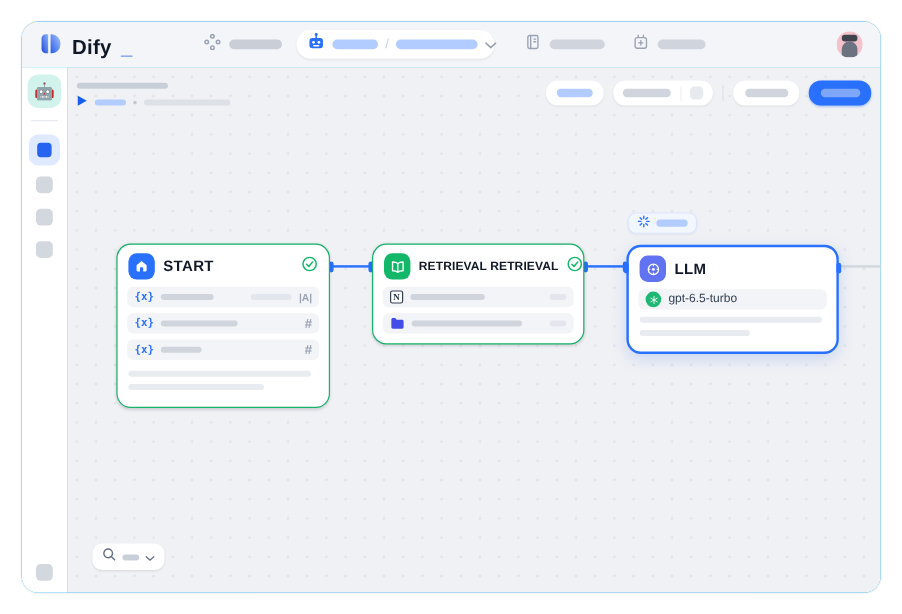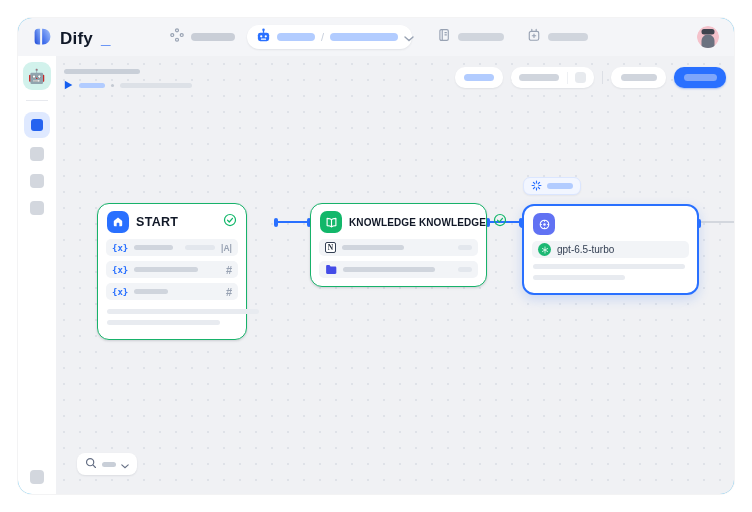--- a/index.html
+++ b/index.html
@@ -243,21 +243,21 @@
     <div class="edge" style="left:219px;width:35px;">
       <span class="ep ep-l"></span>
       <span class="ep ep-r"></span>
     </div>
     <div class="edge" style="left:431px;width:35px;">
       <span class="ep ep-l"></span>
       <span class="ep ep-r"></span>
     </div>
     <div class="edge edge-gray" style="left:645px;width:33px;"></div>
 
-    <div class="node node-green" style="left:41px;top:147px;width:150px;height:137px;">
+    <div class="node node-green" style="left:41px;top:147px;width:178px;height:137px;">
       <div class="node-head">
         <span class="node-icon ni-blue">
           <svg width="12" height="12" viewBox="0 0 16 16" fill="#fff">
             <path d="M8 1.9 2.7 6.4c-.2.2-.3.4-.3.7v5.3c0 .7.5 1.2 1.2 1.2h2.6V9.9c0-.5.4-.9.9-.9h1.8c.5 0 .9.4.9.9v3.7h2.6c.7 0 1.2-.5 1.2-1.2V7.1c0-.3-.1-.5-.3-.7L8 1.9z"></path>
           </svg>
         </span>
         <span class="node-title">START</span>
         <span>
           <svg width="14" height="14" viewBox="0 0 16 16" fill="none" stroke="#12b76a" stroke-width="1.4" stroke-linecap="round" stroke-linejoin="round">
             <circle cx="8" cy="8" r="6.3"></circle>
@@ -289,21 +289,21 @@
     </div>
 
     <div class="node node-green" style="left:254px;top:147px;width:177px;height:84px;">
       <div class="node-head">
         <span class="node-icon ni-green">
           <svg width="13" height="13" viewBox="0 0 16 16" fill="none" stroke="#fff" stroke-width="1.4" stroke-linejoin="round">
             <path d="M8 4.6C7 3.4 5.5 2.9 2.6 2.9v8.9c2.9 0 4.4.5 5.4 1.7 1-1.2 2.5-1.7 5.4-1.7V2.9c-2.9 0-4.4.5-5.4 1.7z"></path>
             <path d="M8 4.6v8.9"></path>
           </svg>
         </span>
-        <span class="node-title t-sm">KNOWLEDGE KNOWLEDGE</span>
+        <span class="node-title t-sm">RETRIEVAL RETRIEVAL</span>
         <span>
           <svg width="14" height="14" viewBox="0 0 16 16" fill="none" stroke="#12b76a" stroke-width="1.4" stroke-linecap="round" stroke-linejoin="round">
             <circle cx="8" cy="8" r="6.3"></circle>
               <path d="M5.2 8.3l2 2 3.6-4.2"></path>
           </svg>
         </span>
       </div>
       <div class="node-row">
         <span class="notion">N</span>
         <span class="row-bar" style="width:62px;"></span>
@@ -335,20 +335,21 @@
       <span class="handle h-l"></span>
       <span class="handle h-r"></span>
       <div class="node-head">
         <span class="node-icon ni-indigo">
           <svg width="13" height="13" viewBox="0 0 16 16" fill="none" stroke="#fff" stroke-width="1.3">
             <circle cx="8" cy="8" r="5.3"></circle>
             <circle cx="8" cy="8" r="1.5" fill="#fff" stroke="none"></circle>
             <path d="M8 2.7v2M8 11.3v2M2.7 8h2M11.3 8h2"></path>
           </svg>
         </span>
+        <span class="node-title">LLM</span>
       </div>
       <div class="node-row">
         <span class="oa">
           <svg width="8" height="8" viewBox="0 0 12 12" fill="none" stroke="#fff" stroke-width="1.1" stroke-linecap="round">
             <path d="M6 1.4v9.2M2 3.7l8 4.6M10 3.7l-8 4.6"></path>
           </svg>
         </span>
         <span class="model-name">gpt-6.5-turbo</span>
       </div>
       <div class="nline" style="width:152px;"></div>

